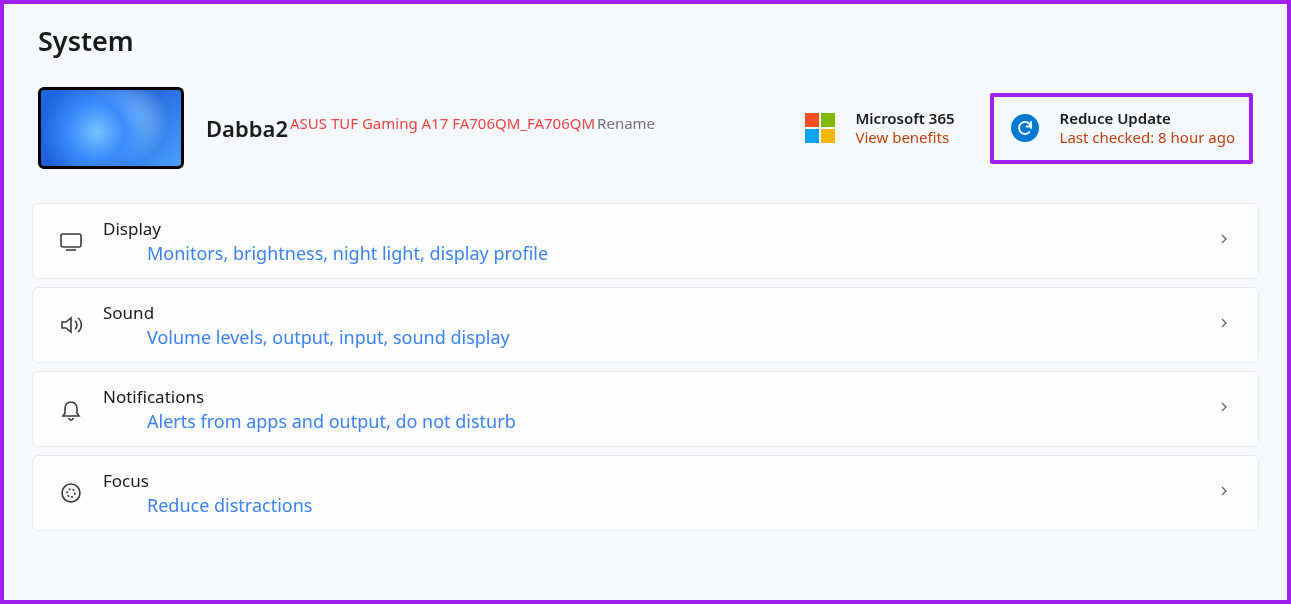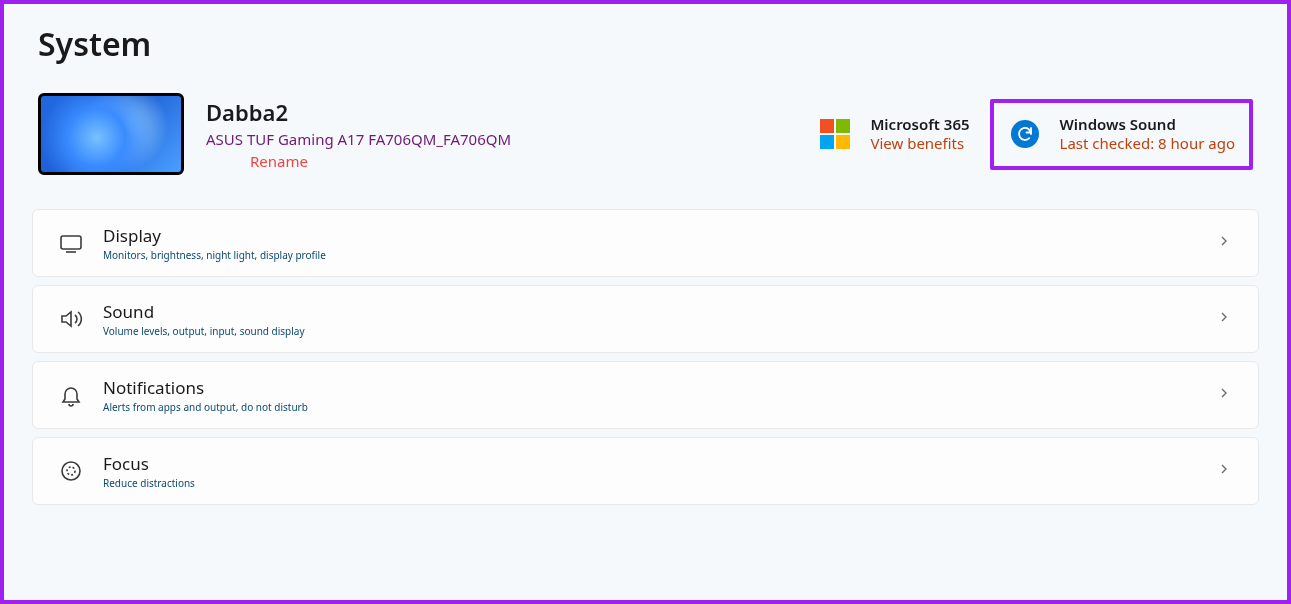--- a/index.html
+++ b/index.html
@@ -1,57 +1,57 @@
 <!DOCTYPE html>
 <html><head>
 <meta charset="utf-8">
 <style>
 * { margin:0; padding:0; box-sizing:border-box; font-family:"Segoe UI", system-ui, sans-serif; }
 body { background:#fff; width:1291px; height:604px; overflow:hidden; }
 .outer { width:1291px; height:604px; border:4px solid #a020f0; background:#f6f9fc; }
 .inner { padding:18px 28px 0 28px; }
-.page-title { font-size:32px; font-weight:600; color:#1a1a1a; margin-bottom:28px; margin-left:6px; }
+.page-title { font-size:27px; font-weight:600; color:#1a1a1a; margin-bottom:28px; margin-left:6px; }
 
 
 .header-row { display:flex; align-items:center; gap:0; margin-bottom:34px; padding:0 6px; }
 .device-block { display:flex; align-items:center; gap:22px; flex:0 0 auto; min-width:560px; }
 .device-img { width:146px; height:82px; border:3px solid #000; border-radius:6px; background:linear-gradient(135deg,#2168e0 0%, #1e5fd6 45%, #4aa0ff 100%); position:relative; overflow:hidden; }
 .device-img::before { content:""; position:absolute; inset:0; background:radial-gradient(circle at 40% 55%, #78c1ff 0%, #3a8bff 30%, transparent 60%),
                                      radial-gradient(circle at 60% 40%, #a0d8ff 0%, transparent 45%); }
-.device-txt { display:flex; flex-direction:column; gap:2px; }
+.device-txt { display:flex; flex-direction:row; gap:2px; }
 .dev-name { font-size:22px; font-weight:600; color:#1a1a1a; }
-.dev-model { font-size:15px; color:#701a75; }
-.dev-rename { font-size:15px; color:#ef4444; cursor:pointer;margin-left:44px; }
+.dev-model { font-size:15px; color:#ef4444; }
+.dev-rename { font-size:15px; color:#737373; cursor:pointer; }
 
-.cards { display:flex; align-items:center; margin-left:auto; gap:16px; }
+.cards { display:flex; align-items:center; margin-left:auto; gap:31px; }
 .card { display:flex; align-items:center; gap:18px; cursor:pointer; padding:2px 4px; }
 .card-ico { width:34px; height:34px; display:flex; align-items:center; justify-content:center; }
 .card-txt { display:flex; flex-direction:column; }
 .card-title { font-size:15px; font-weight:600; color:#1a1a1a; line-height:1.3; }
 .card-sub { font-size:15px; color:#c2410c; line-height:1.3; }
 .signin::before { content:"• "; color:#1a73e8; font-weight:700; }
 .card.highlight { border:4px solid #a020f0; padding:12px 14px; border-radius:2px; }
 
 
 .ms-logo { width:30px; height:30px; display:grid; grid-template:1fr 1fr / 1fr 1fr; gap:2px; }
 .ms-logo span:nth-child(1){background:#f25022;} .ms-logo span:nth-child(2){background:#7fba00;}
 .ms-logo span:nth-child(3){background:#00a4ef;} .ms-logo span:nth-child(4){background:#ffb900;}
 
 
 .upd-ico { width:28px; height:28px; border-radius:50%; background:#0078d4; display:flex; align-items:center; justify-content:center; }
 .upd-ico svg { width:18px; height:18px; }
 
 
 .list { display:flex; flex-direction:column; gap:8px; }
-.row { background:#fdfdfe; border:1px solid #e8e8e8; border-radius:6px; height:68px; display:flex; align-items:center; padding:0 26px; cursor:pointer; }
+.row { background:#fdfdfe; border:1px solid #e8e8e8; border-radius:6px; height:76px; display:flex; align-items:center; padding:0 26px; cursor:pointer; }
 .row-ico { width:44px; display:flex; align-items:center; justify-content:flex-start; color:#3b3b3b; }
 .row-ico svg { width:24px; height:24px; }
 .row-txt { display:flex; flex-direction:column; flex:1; gap:1px; }
 .row-title { font-size:17px; font-weight:400; color:#1a1a1a; }
-.row-sub { font-size:10px; color:#0c4a6e; }
+.row-sub { font-size:18px; color:#3b82f6;margin-left:44px; }
 .chev { color:#6a6a6a; }
 .chev svg { width:16px; height:16px; }
 </style>
 </head>
 <body>
 
 <div class="outer">
  <div class="inner">
   <h1 class="page-title">System</h1>
 
@@ -85,21 +85,21 @@
       <div class="card highlight">
         <div class="card-ico">
           <div class="upd-ico">
             <svg viewBox="0 0 24 24" fill="none" stroke="#fff" stroke-width="2.4" stroke-linecap="round">
               <path d="M20 12a8 8 0 10-2.3 5.6"></path>
                   <polyline points="20 4 20 10 14 10"></polyline>
             </svg>
           </div>
         </div>
         <div class="card-txt">
-          <span class="card-title">Windows Sound</span>
+          <span class="card-title">Reduce Update</span>
           <span class="card-sub">Last checked: 8 hour ago</span>
         </div>
       </div>
     </div>
   </div>
 
   <div class="list">
 
     <div class="row">
       <div class="row-ico">

